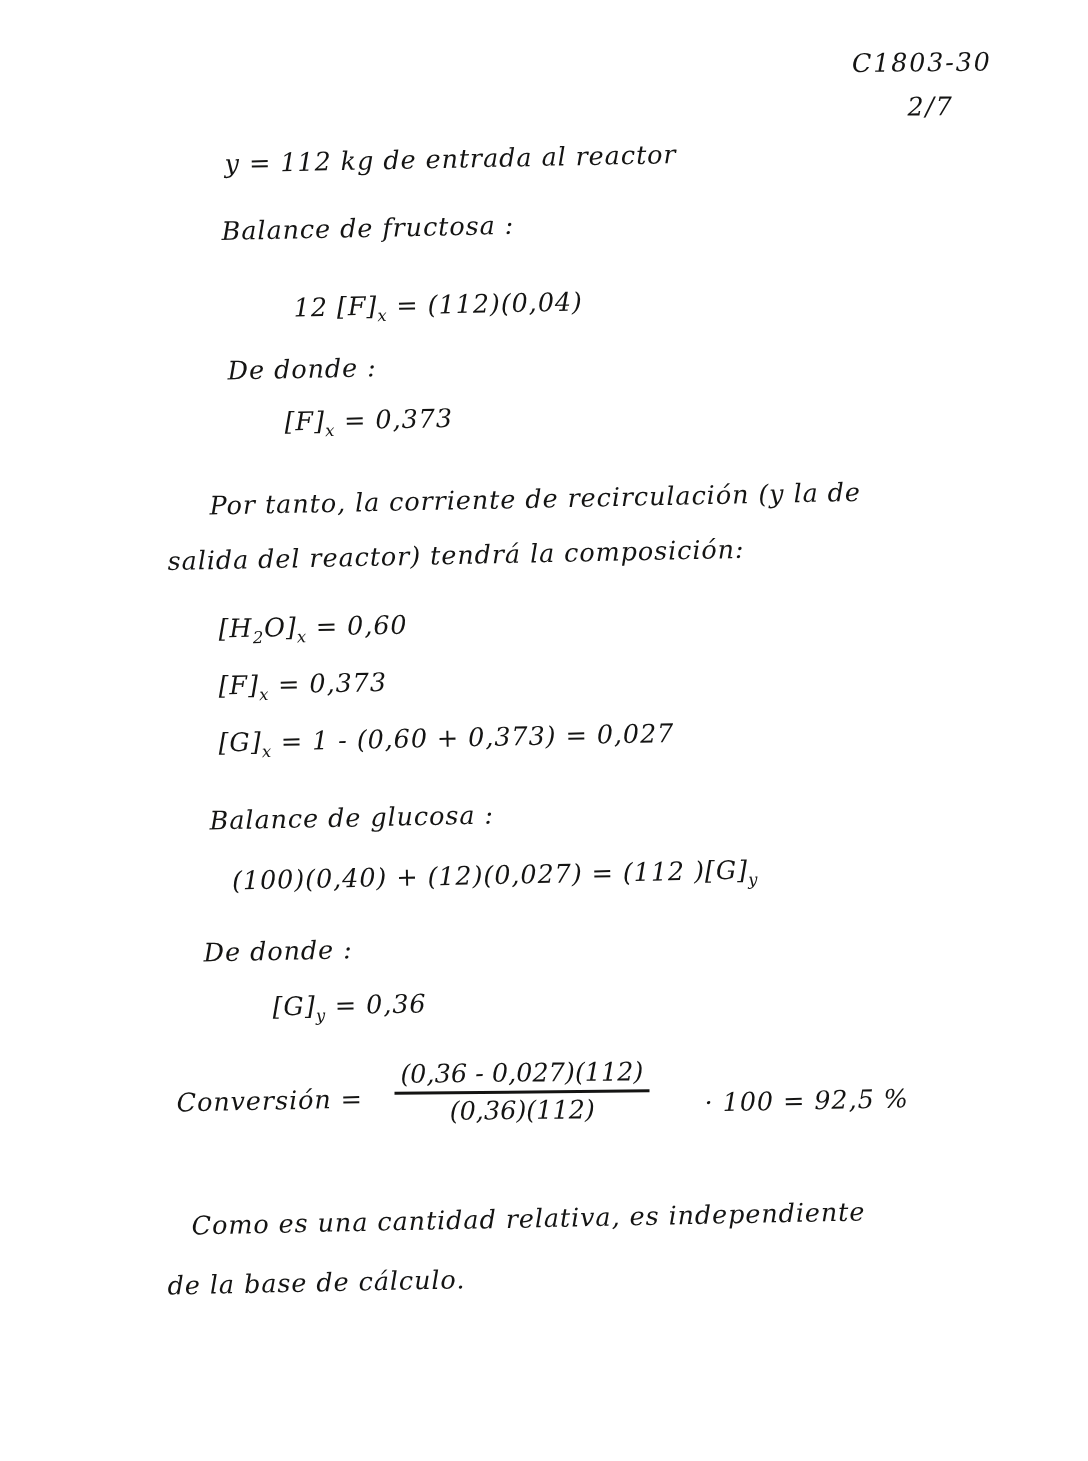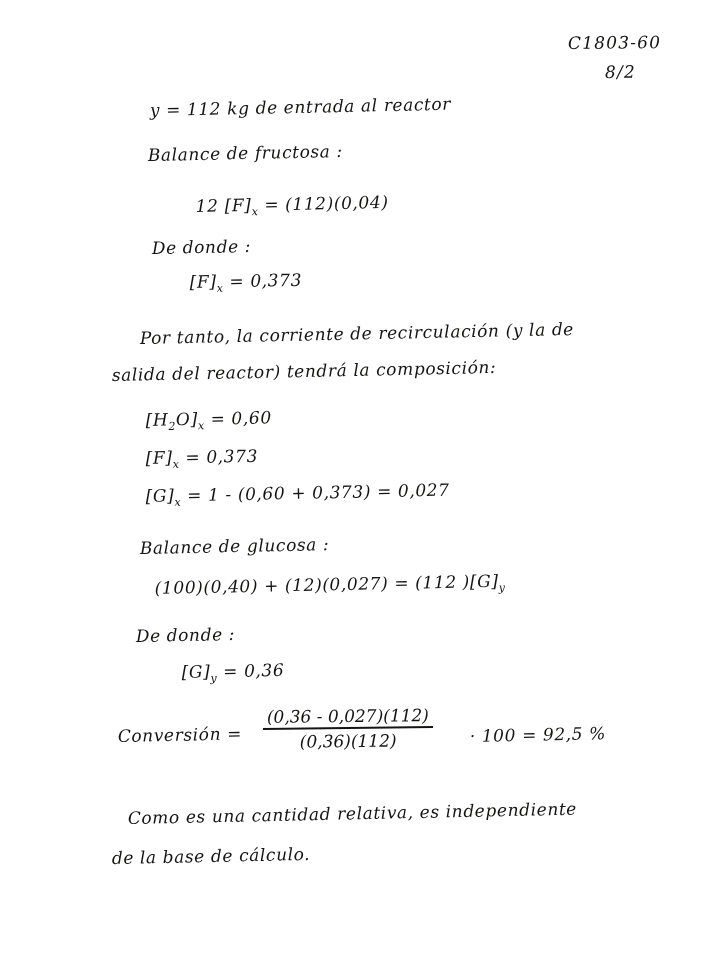--- a/index.html
+++ b/index.html
@@ -68,22 +68,22 @@
     white-space: nowrap;
   }
   .slant1 { transform: rotate(-1.2deg); }
   .slant0 { transform: rotate(-0.6deg); }
 </style>
 </head>
 <body>
 
 <div class="page">
 
-  <div class="hw corner slant0" style="left:568px; top:33px;">C1803-60</div>
-  <div class="hw corner slant0" style="left:605px; top:62px;">8/2</div>
+  <div class="hw corner slant0" style="left:568px; top:33px;">C1803-30</div>
+  <div class="hw corner slant0" style="left:605px; top:62px;">2/7</div>
 
   <div class="hw line slant1" style="left:150px; top:100px;">
     <span>y</span>
     <span>=</span>
     <span>112 kg</span>
     <span>de entrada al reactor</span>
   </div>
 
   <div class="hw line slant1" style="left:148px; top:145px;">Balance de fructosa :</div>
 

